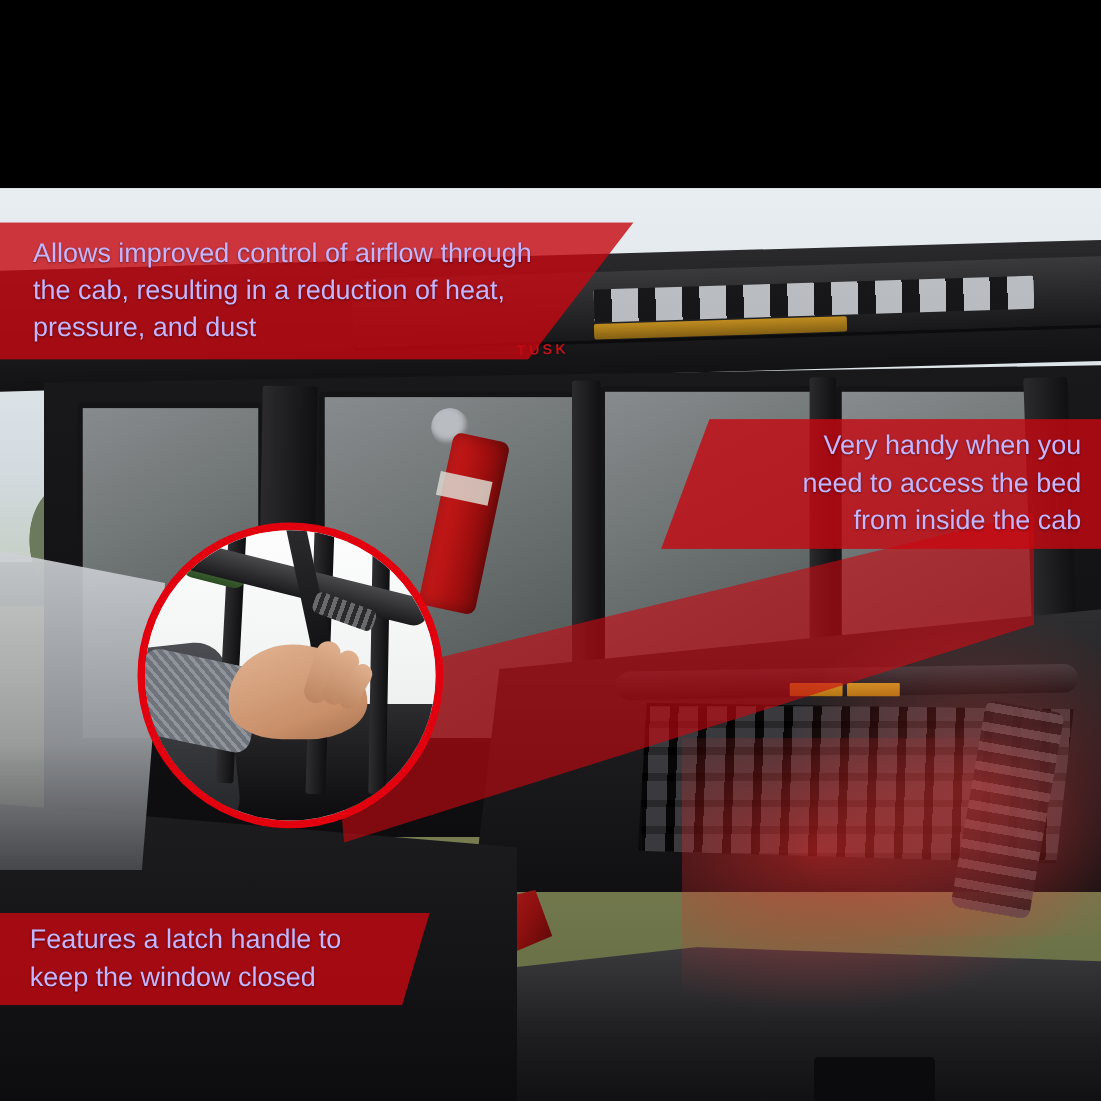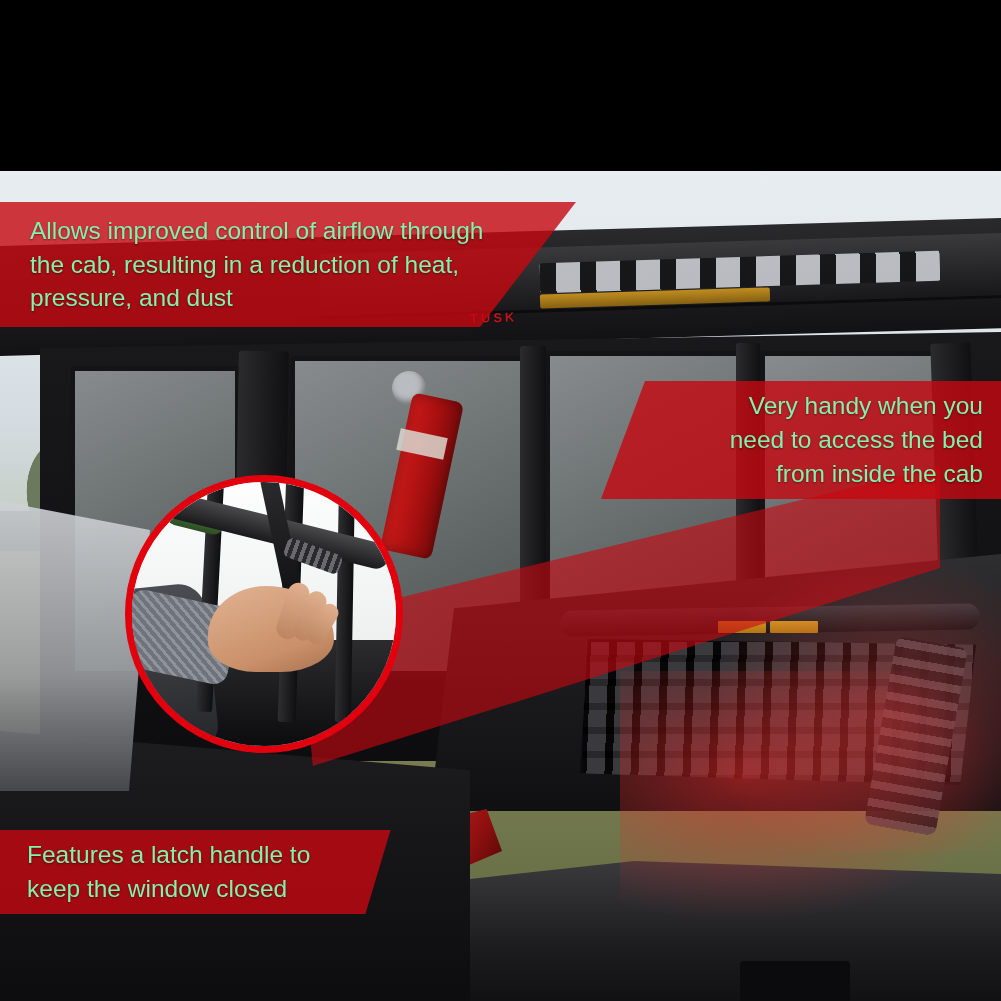--- a/index.html
+++ b/index.html
@@ -288,21 +288,21 @@
   .glow-swoosh2{
     position:absolute;left:700px;top:380px;width:320px;height:300px;
     background:radial-gradient(ellipse at 60% 55%,rgba(240,60,60,.40),rgba(240,60,60,0) 70%);
     z-index:21;pointer-events:none;
   }
 
   
   .callout{
     position:absolute;
     background:rgba(199,8,16,.80);
-    color:#86efac;
+    color:#c4b5fd;
     z-index:30;
     display:flex;
     flex-direction:column;
     justify-content:center;
     box-sizing:border-box;
   }
   .callout p{
     margin:0;
     font-family:"Liberation Sans",sans-serif;
     font-size:24.5px;

